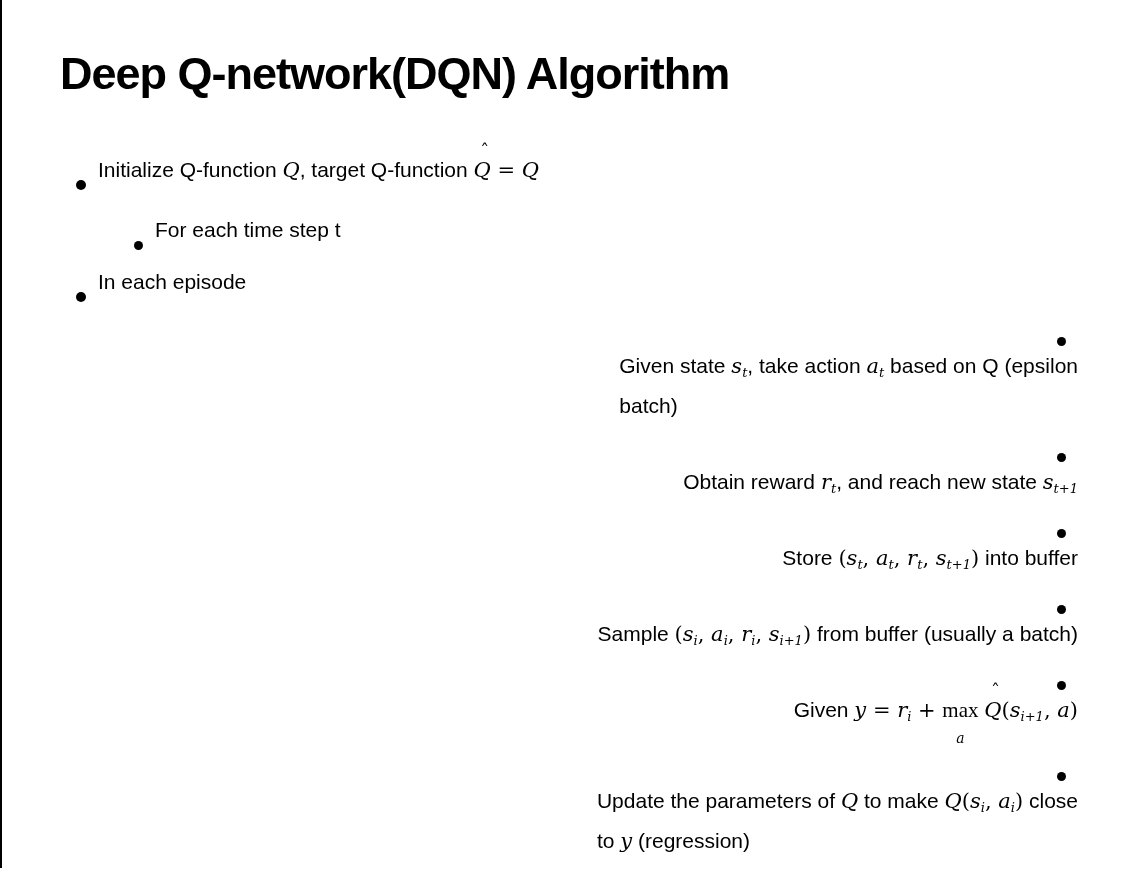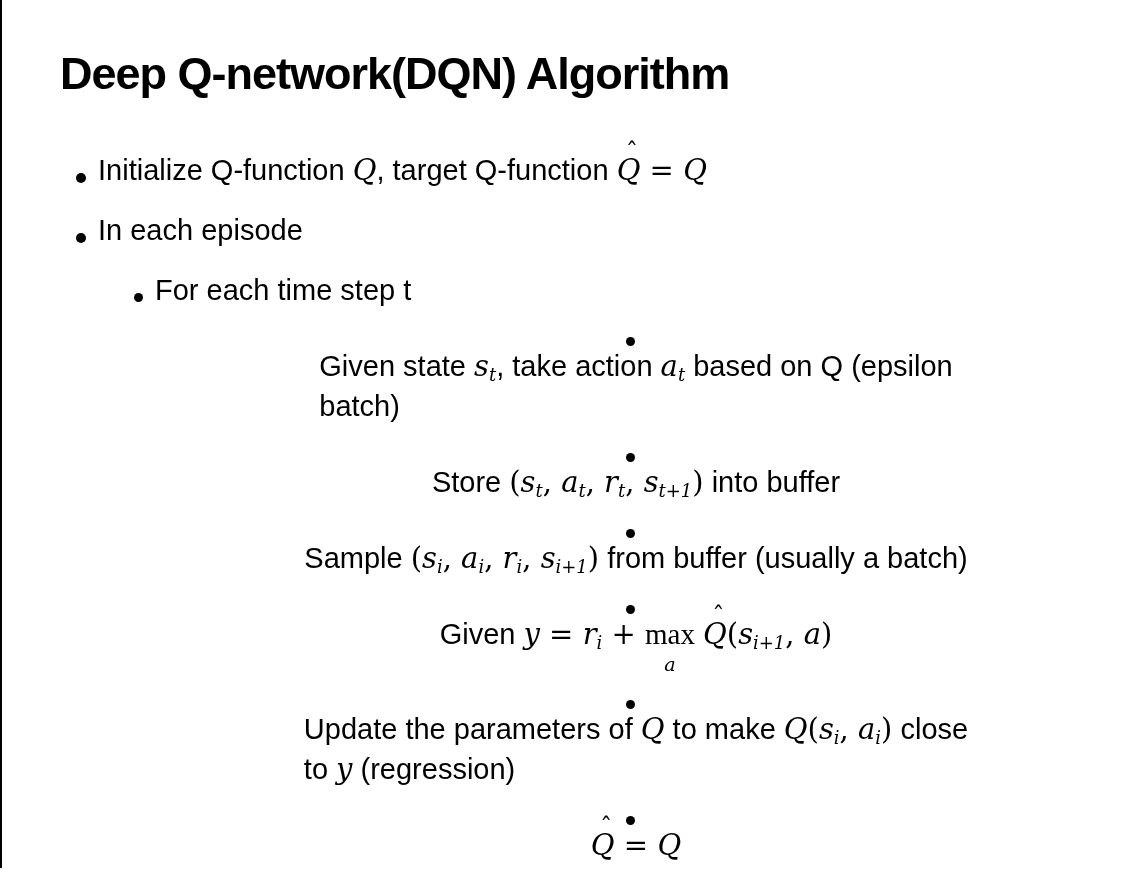--- a/index.html
+++ b/index.html
@@ -16,22 +16,22 @@
   }
   .title{
     position:absolute;left:52px;top:40px;margin:8px;
     font-size:45px;font-weight:700;letter-spacing:-1px;
     white-space:nowrap;
   }
   .bullets{
     position:absolute;left:0;top:150px;right:46px;
   }
   .item{
-    display:flex;align-items:center;
-    font-size:29px;line-height:40px;
+    display:flex;align-items:flex-end;
+    font-size:21px;line-height:40px;
     margin-bottom:12px;
   }
   .item.l1{margin-left:76px;margin-bottom:20px;}
   .item.l2{margin-left:134px;}
   .item.l3{margin-left:194px;flex-direction:column;}
   .dot{
     flex:none;width:10px;height:10px;border-radius:50%;background:#000;
     margin-top:15px;margin-right:12px;
   }
   .l2 .dot,.l3 .dot{width:9px;height:9px;}
@@ -63,31 +63,35 @@
 <body>
 
 <div class="slide">
   <div class="left-border"></div>
   <h1 class="title">Deep Q-network(DQN) Algorithm</h1>
   <div class="bullets" id="bullets">
       <div class="item l1">
         <span class="dot"></span>
         <span class="content"><span class="t">Initialize Q-function </span><span class="m">Q</span><span class="t">, target Q-function </span><span class="mh"><span class="hat">ˆ</span><span class="m">Q</span></span><span class="mo"> = </span><span class="m">Q</span></span>
       </div>
+      <div class="item l2">
+        <span class="dot"></span>
+        <span class="content"><span class="t">For each time step t</span></span>
+      </div>
       <div class="item l1">
         <span class="dot"></span>
         <span class="content"><span class="t">In each episode</span></span>
       </div>
-      <div class="item l2">
+      <div class="item l3">
         <span class="dot"></span>
-        <span class="content"><span class="t">For each time step t</span></span>
+        <span class="content"><span class="t">Given state </span><span class="m">s<sub class="ss">t</sub></span><span class="t">, take action </span><span class="m">a<sub class="ss">t</sub></span><span class="t"> based on Q (epsilon</span><br><span class="t">batch)</span></span>
       </div>
       <div class="item l3">
         <span class="dot"></span>
-        <span class="content"><span class="t">Given state </span><span class="m">s<sub class="ss">t</sub></span><span class="t">, take action </span><span class="m">a<sub class="ss">t</sub></span><span class="t"> based on Q (epsilon</span><br><span class="t">batch)</span></span>
+        <span class="content"><span class="t">Obtain reward </span><span class="m">r<sub class="ss">t</sub></span><span class="t">, and reach new state </span><span class="m">s<sub class="ss">t+1</sub></span></span>
       </div>
       <div class="item l3">
         <span class="dot"></span>
         <span class="content"><span class="t">Store </span><span class="mo">(</span><span class="m">s<sub class="ss">t</sub></span><span class="mo">, </span><span class="m">a<sub class="ss">t</sub></span><span class="mo">, </span><span class="m">r<sub class="ss">t</sub></span><span class="mo">, </span><span class="m">s<sub class="ss">t+1</sub></span><span class="mo">)</span><span class="t"> into buffer</span></span>
       </div>
       <div class="item l3">
         <span class="dot"></span>
         <span class="content"><span class="t">Sample </span><span class="mo">(</span><span class="m">s<sub class="ss">i</sub></span><span class="mo">, </span><span class="m">a<sub class="ss">i</sub></span><span class="mo">, </span><span class="m">r<sub class="ss">i</sub></span><span class="mo">, </span><span class="m">s<sub class="ss">i+1</sub></span><span class="mo">)</span><span class="t"> from buffer (usually a batch)</span></span>
       </div>
       <div class="item l3">

